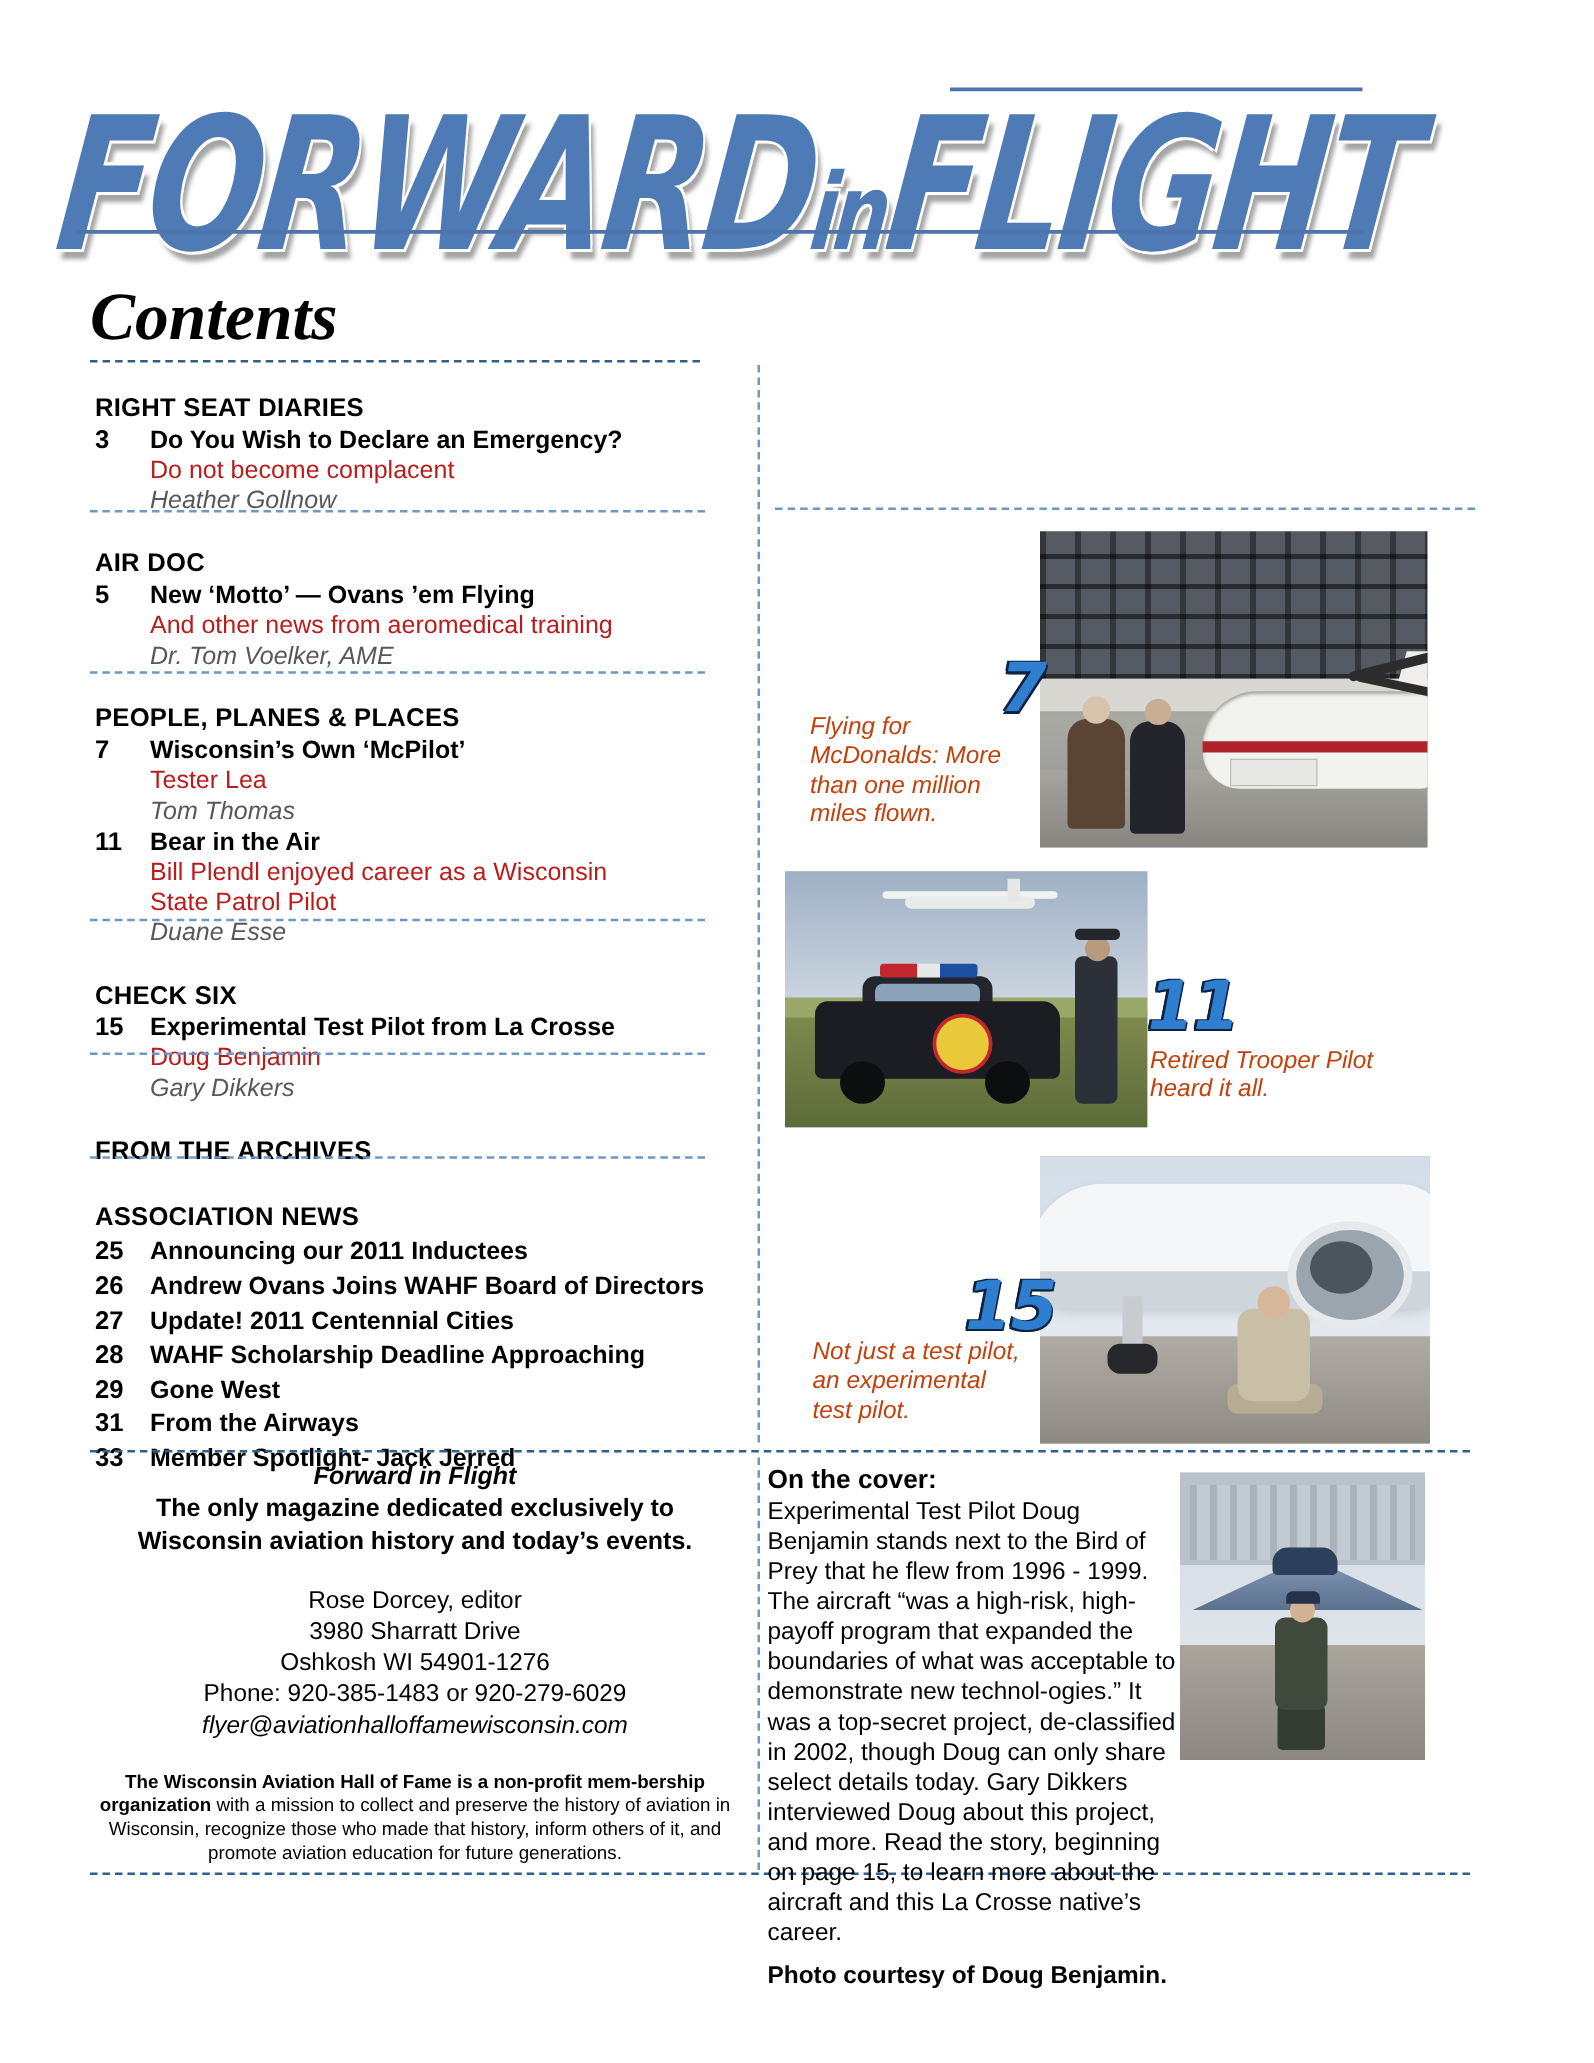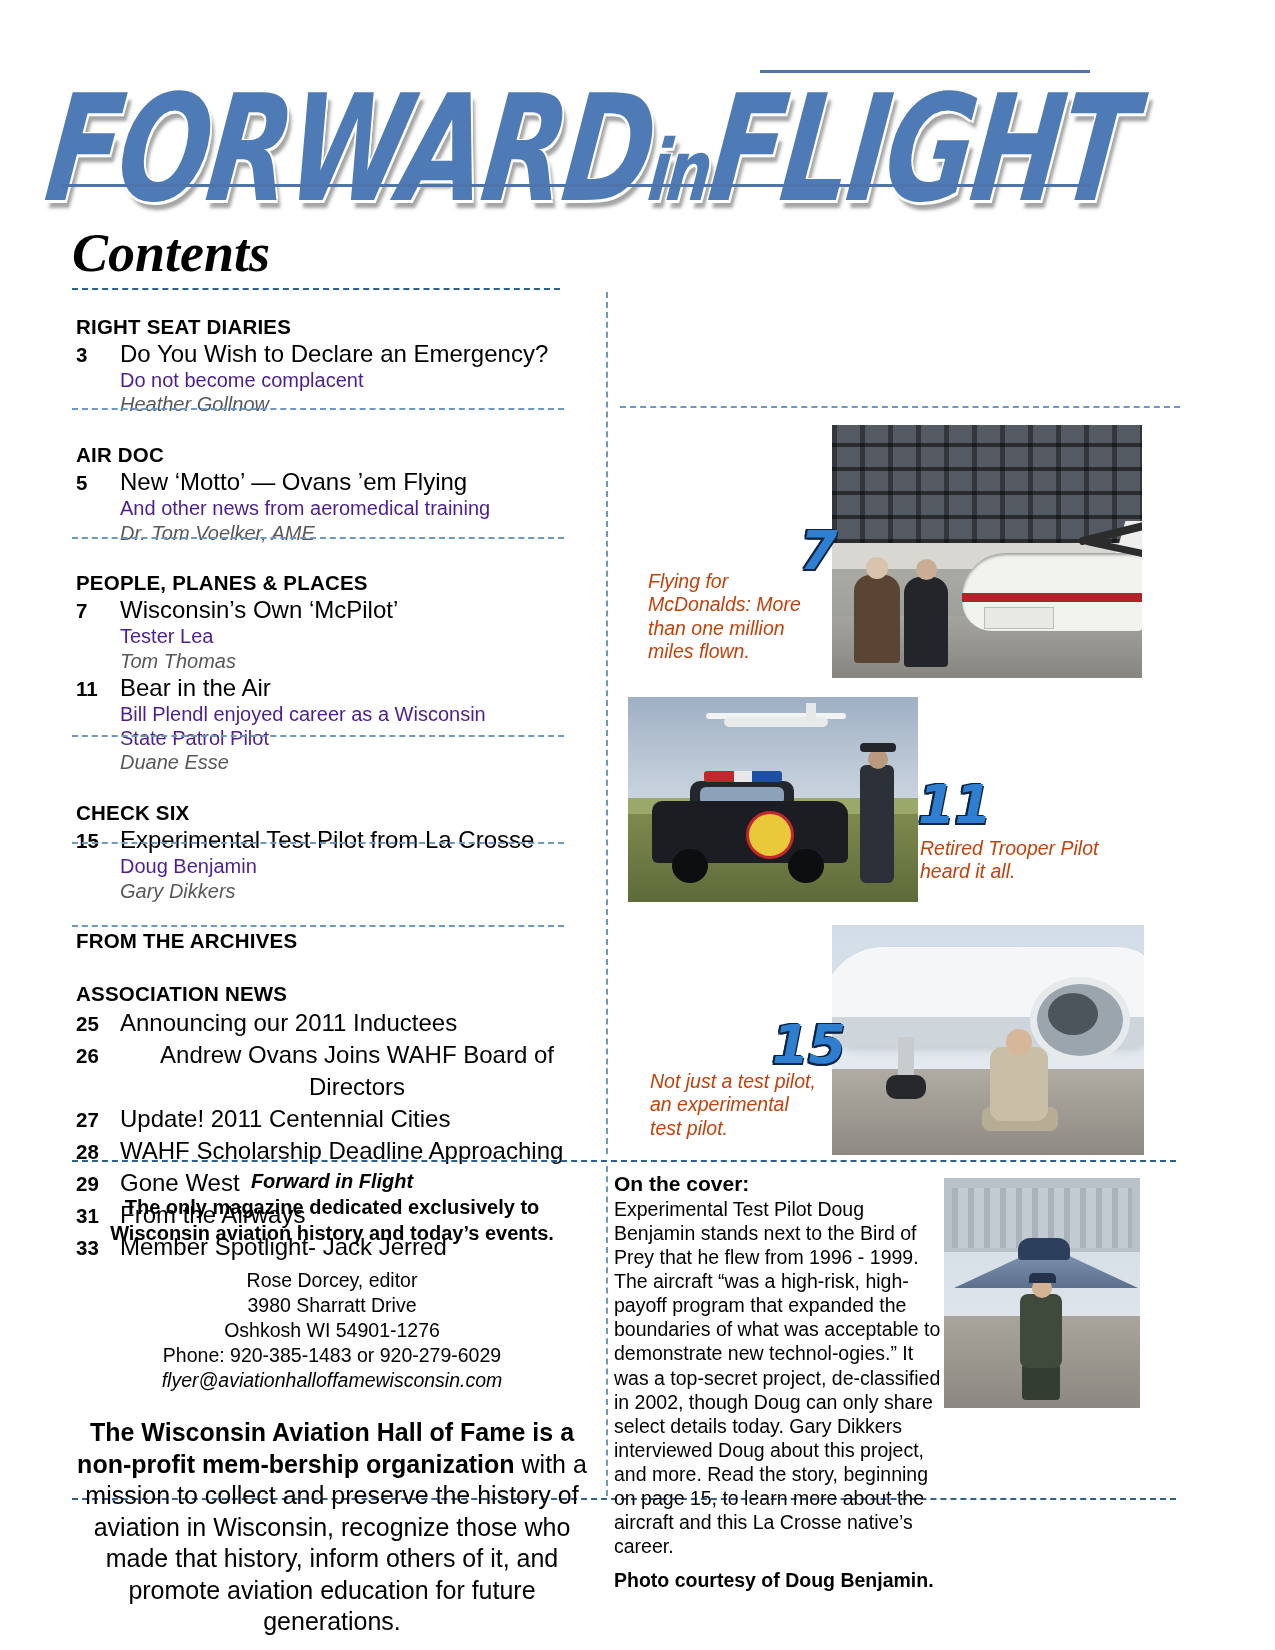--- a/index.html
+++ b/index.html
@@ -70,23 +70,23 @@
     font-size:20.5px;font-weight:bold;letter-spacing:.2px;
     margin:4px 0 1px 2px;
   }
   .entry{position:relative;margin:0 0 0 0;}
   .entry-row{display:flex;align-items:baseline;}
   .pg{
     width:44px;flex:0 0 44px;
     font-size:20.5px;font-weight:bold;
     margin-left:2px;
   }
-  .ttl{font-size:24px;font-weight:normal;text-align:center;}
+  .ttl{font-size:20px;font-weight:bold;}
   .sub{
-    font-size:20px;font-weight:normal;color:#4c1d95;
+    font-size:20px;font-weight:normal;color:#b91c1c;
     margin-left:46px;line-height:1.22;
   }
   .auth{
     font-size:20px;font-style:italic;color:#58585a;
     margin-left:46px;line-height:1.24;
   }
   .assoc .entry-row{line-height:1.33;}
 
   .photo{position:absolute;overflow:hidden;background:#b9c3cc;}
   .bignum{
@@ -196,21 +196,21 @@
 
   
   .bottom-left{
     position:absolute;left:72px;top:1168px;width:520px;
     text-align:center;
   }
   .bl-title{font-size:20px;font-weight:bold;font-style:italic;line-height:1.3;}
   .bl-sub{font-size:20px;font-weight:bold;line-height:1.3;}
   .bl-addr{font-size:19.5px;line-height:1.28;}
   .bl-email{font-size:19.5px;font-style:italic;line-height:1.3;}
-  .bl-mission{font-size:25px;line-height:1.26;}
+  .bl-mission{font-size:15px;line-height:1.26;}
   .bl-mission b{font-weight:bold;}
 
   .bottom-right{
     position:absolute;left:614px;top:1172px;width:330px;
   }
   .br-head{font-size:21px;font-weight:bold;margin-bottom:1px;}
   .br-body{font-size:19.5px;line-height:1.235;text-align:left;}
   .br-credit{font-size:19.5px;font-weight:bold;margin-top:11px;}
 </style>
 </head>

